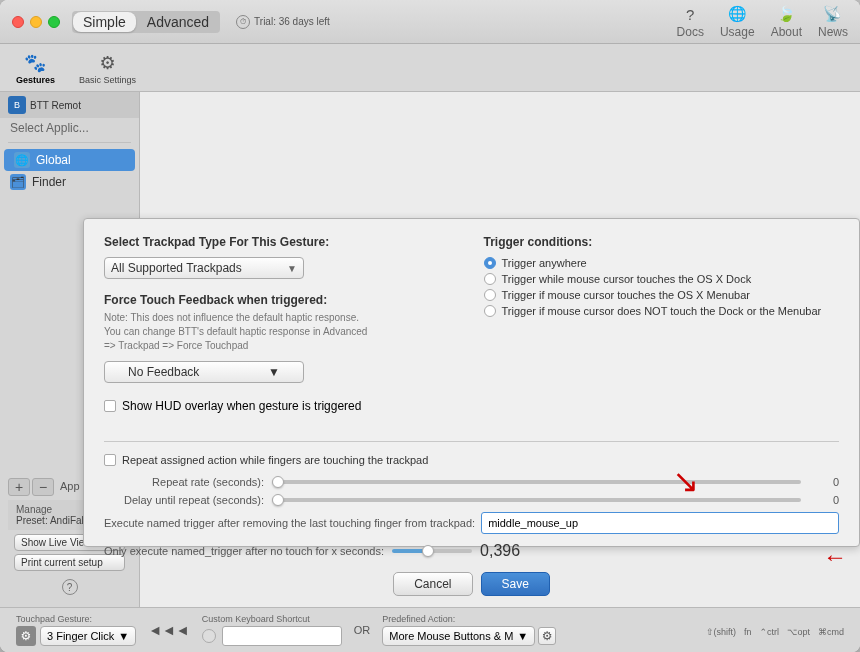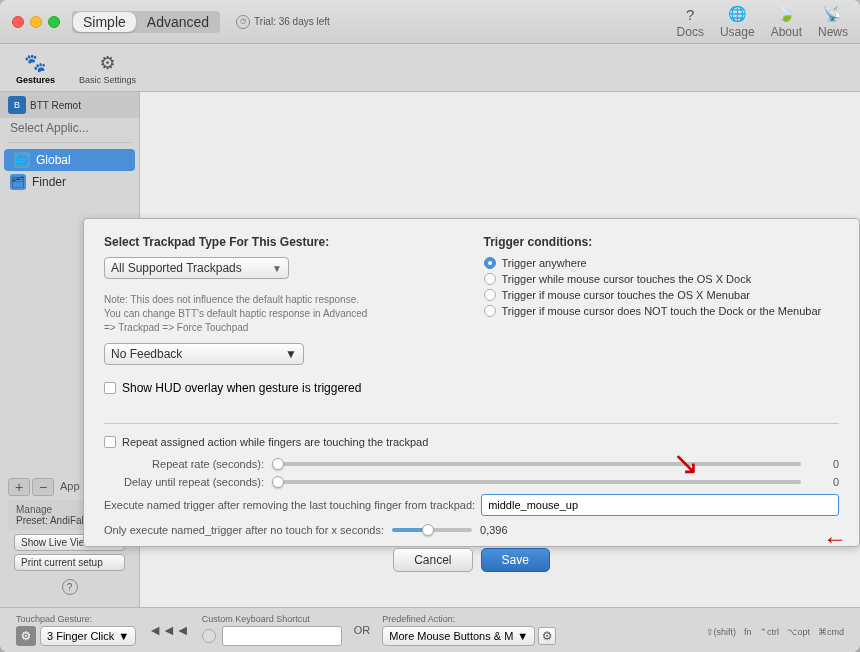--- a/index.html
+++ b/index.html
@@ -280,21 +280,21 @@
     .select-dropdown {
       background: linear-gradient(to bottom, #fefefe, #e8e8e8);
       border: 1px solid #aaa;
       border-radius: 4px;
       padding: 2px 6px;
       font-size: 12px;
       color: #333;
       display: flex;
       align-items: center;
       justify-content: space-between;
-      width: 185px;
+      width: 200px;
       height: 22px;
       cursor: pointer;
     }
     .select-dropdown .arrow {
       font-size: 10px;
       color: #666;
     }
 
     .section-title {
       font-size: 12px;
@@ -309,21 +309,21 @@
       margin-bottom: 8px;
     }
 
     .feedback-select-row {
       margin-bottom: 16px;
     }
     .feedback-dropdown {
       background: linear-gradient(to bottom, #fefefe, #e8e8e8);
       border: 1px solid #aaa;
       border-radius: 4px;
-      padding: 2px 6px;
+      padding: 2px 23px;
       font-size: 12px;
       color: #333;
       display: flex;
       align-items: center;
       justify-content: space-between;
       width: 200px;
       height: 22px;
       cursor: pointer;
       margin-top: 4px;
     }
@@ -504,21 +504,21 @@
       left: 38%;
       top: -4px;
       width: 12px;
       height: 12px;
       border-radius: 50%;
       background: white;
       border: 1px solid #aaa;
       box-shadow: 0 1px 2px rgba(0,0,0,0.2);
     }
     .x-seconds-value {
-      font-size: 11px;
+      font-size: 16px;
       color: #333;
     }
 
     
     .buttons-row {
       display: flex;
       gap: 8px;
       justify-content: center;
       margin-top: 12px;
     }
@@ -828,20 +828,21 @@
 
         <div class="col-left">
           <div class="panel-title">Select Trackpad Type For This Gesture:</div>
           <div class="trackpad-select-row">
             <div class="select-dropdown">
               <span>All Supported Trackpads</span>
               <span class="arrow">▼</span>
             </div>
           </div>
 
+          <div class="section-title">Force Touch Feedback when triggered:</div>
           <div class="note-text">
             <span>Note: This does not influence the default haptic response.</span><br>
             <span>You can change BTT's default haptic response in Advanced</span><br>
             <span>=&gt; Trackpad =&gt; Force Touchpad</span>
           </div>
           <div class="feedback-select-row">
             <div class="feedback-dropdown">
               <span>No Feedback</span>
               <span class="arrow">▼</span>
             </div>

